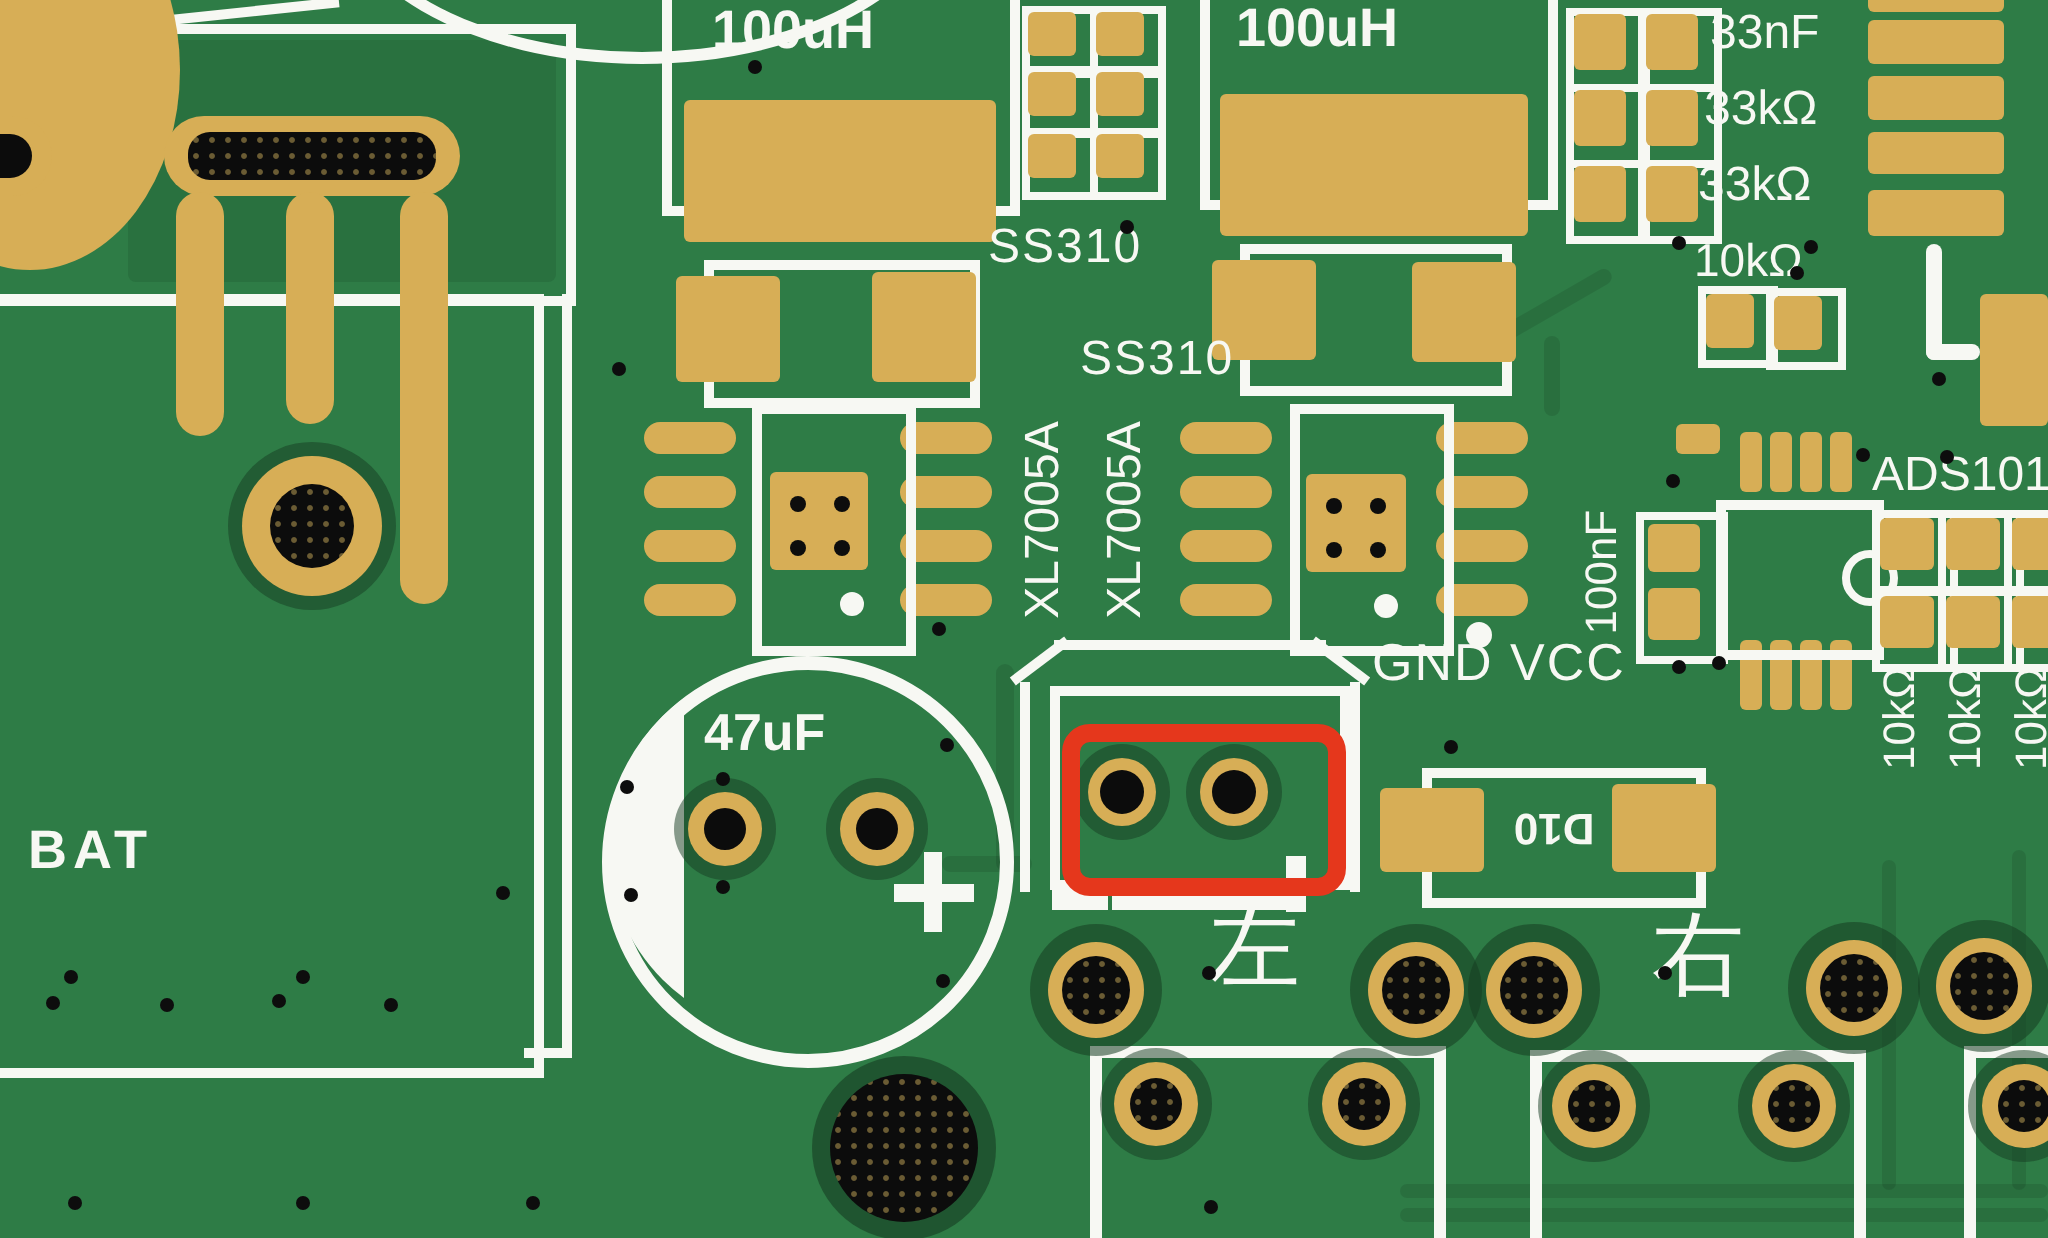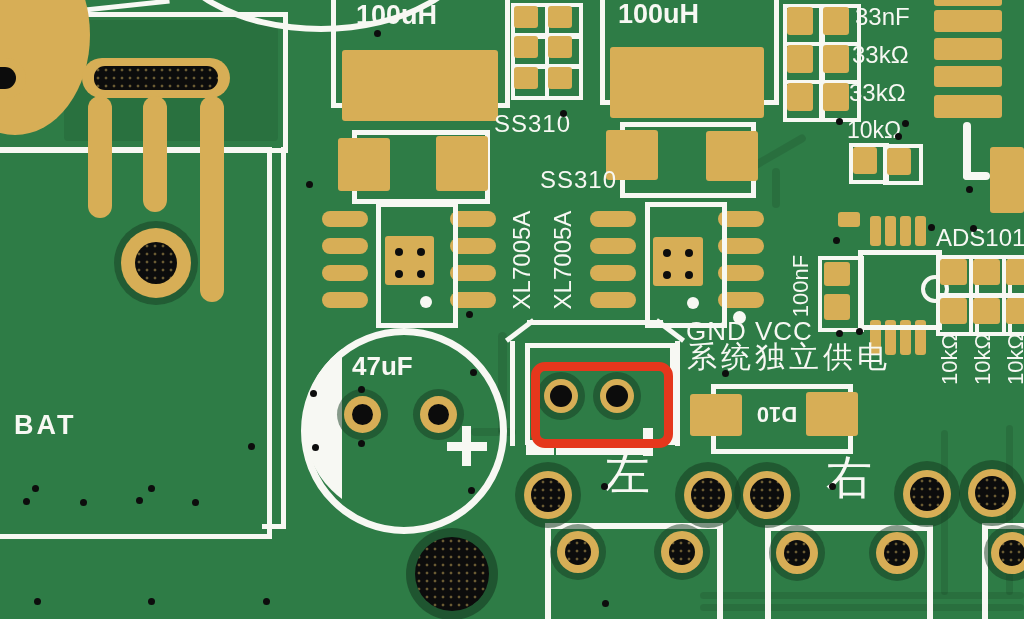--- a/index.html
+++ b/index.html
@@ -248,21 +248,20 @@
   <div class="txt" style="left:849px;top:81px;font-size:24px;">33kΩ</div>
   <div class="txt" style="left:847px;top:119px;font-size:23px;">10kΩ</div>
   <div class="txt" style="left:936px;top:226px;font-size:24px;">ADS101</div>
   <div class="txt vt" style="left:741px;top:275px;width:120px;font-size:22px;">100nF</div>
   <div class="txt vt" style="left:890px;top:348px;width:120px;font-size:22px;">10kΩ</div>
   <div class="txt vt" style="left:923px;top:348px;width:120px;font-size:22px;">10kΩ</div>
   <div class="txt vt" style="left:956px;top:348px;width:120px;font-size:22px;">10kΩ</div>
   <div class="txt vt" style="left:452px;top:248px;width:140px;font-size:24px;">XL7005A</div>
   <div class="txt vt" style="left:493px;top:248px;width:140px;font-size:24px;">XL7005A</div>
   <div class="txt" style="left:686px;top:318px;font-size:26px;letter-spacing:1px;">GND VCC</div>
-  <div class="txt" style="left:687px;top:342px;font-size:30px;letter-spacing:4px;">系统独立供电</div>
   <div class="txt b" style="left:352px;top:353px;font-size:26px;">47uF</div>
   <div class="txt b r180" style="left:752px;top:403px;width:50px;font-size:22px;">D10</div>
   <div class="txt" style="left:604px;top:450px;font-size:46px;">左</div>
   <div class="txt" style="left:826px;top:454px;font-size:46px;">右</div>
   <div class="txt b" style="left:14px;top:412px;font-size:27px;letter-spacing:3px;">BAT</div>
 
   <div class="wdot" style="left:733px;top:311px;width:13px;height:13px;"></div>
   <div class="dot" style="left:374px;top:30px;"></div>
   <div class="dot" style="left:560px;top:110px;"></div>
   <div class="dot" style="left:836px;top:118px;"></div>

